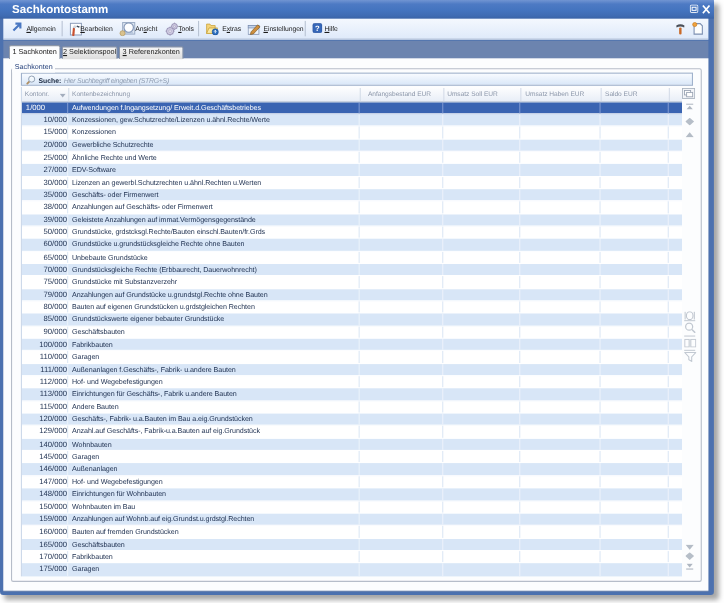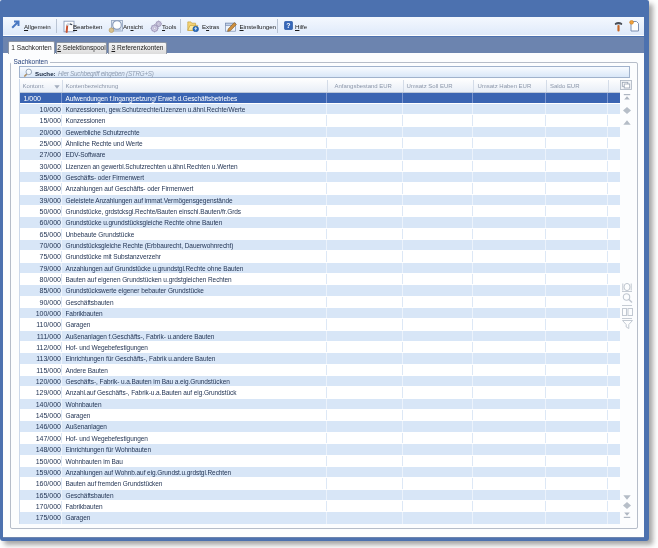--- a/index.html
+++ b/index.html
@@ -65,20 +65,30 @@
 .num{width:43px;text-align:right;padding-right:0.5px;font-size:7px}
 .numL{width:43px;text-align:left;padding-left:4px;font-size:7px}
 .name{width:264.5px;padding-left:3px;letter-spacing:-0.08px}
 .v1{width:76.5px}.v2{width:70px}.v3{width:72.5px}.v4{width:62.5px}
 .v5{width:12px;border-right:none}
 
 .rico{position:absolute;}
 </style></head>
 <body>
 <div id="win">
+ <div id="tbar">
+  <span class="ttl">Sachkontostamm</span>
+  <svg style="left:627px" width="8" height="8" viewBox="0 0 8 8">
+    <rect x="0.5" y="0.5" width="7" height="7" rx="1.4" fill="none" stroke="#fff" stroke-width="0.9"></rect>
+    <rect x="2.2" y="2.6" width="3.6" height="2.8" fill="none" stroke="#fff" stroke-width="0.9"></rect>
+  </svg>
+  <svg style="left:638px" width="8" height="9" viewBox="0 0 8 9">
+    <path d="M1 1 L7 8 M7 1 L1 8" stroke="#fff" stroke-width="1.6"></path>
+  </svg>
+ </div>
  <div id="tool">
   <svg class="ticon" style="left:8px" width="9" height="9" viewBox="0 0 9 9">
    <path d="M1.2 7.8 L6.5 2.5 M3 1.5 L7.5 1.5 L7.5 6" stroke="#4a78c2" stroke-width="2" fill="none"></path>
   </svg>
   <span class="tlb" style="left:21px"><u>A</u>llgemein</span>
   <div class="tsep" style="left:53px"></div>
   <svg class="ticon" style="left:58px" width="14" height="13" viewBox="0 0 14 13">
    <rect x="3" y="1.2" width="10" height="10.6" fill="#fdfdfe" stroke="#8c9cb8" stroke-width="0.9"></rect>
    <path d="M9 3.2 L11.5 4.2 L10.8 5.2 L8.6 4.4 Z" fill="#3a4656"></path>
    <path d="M5.3 5.2 L7.2 5.6 L6.6 12.6 L5.6 13 L4.6 12.2 Z" fill="#c9512f"></path>

